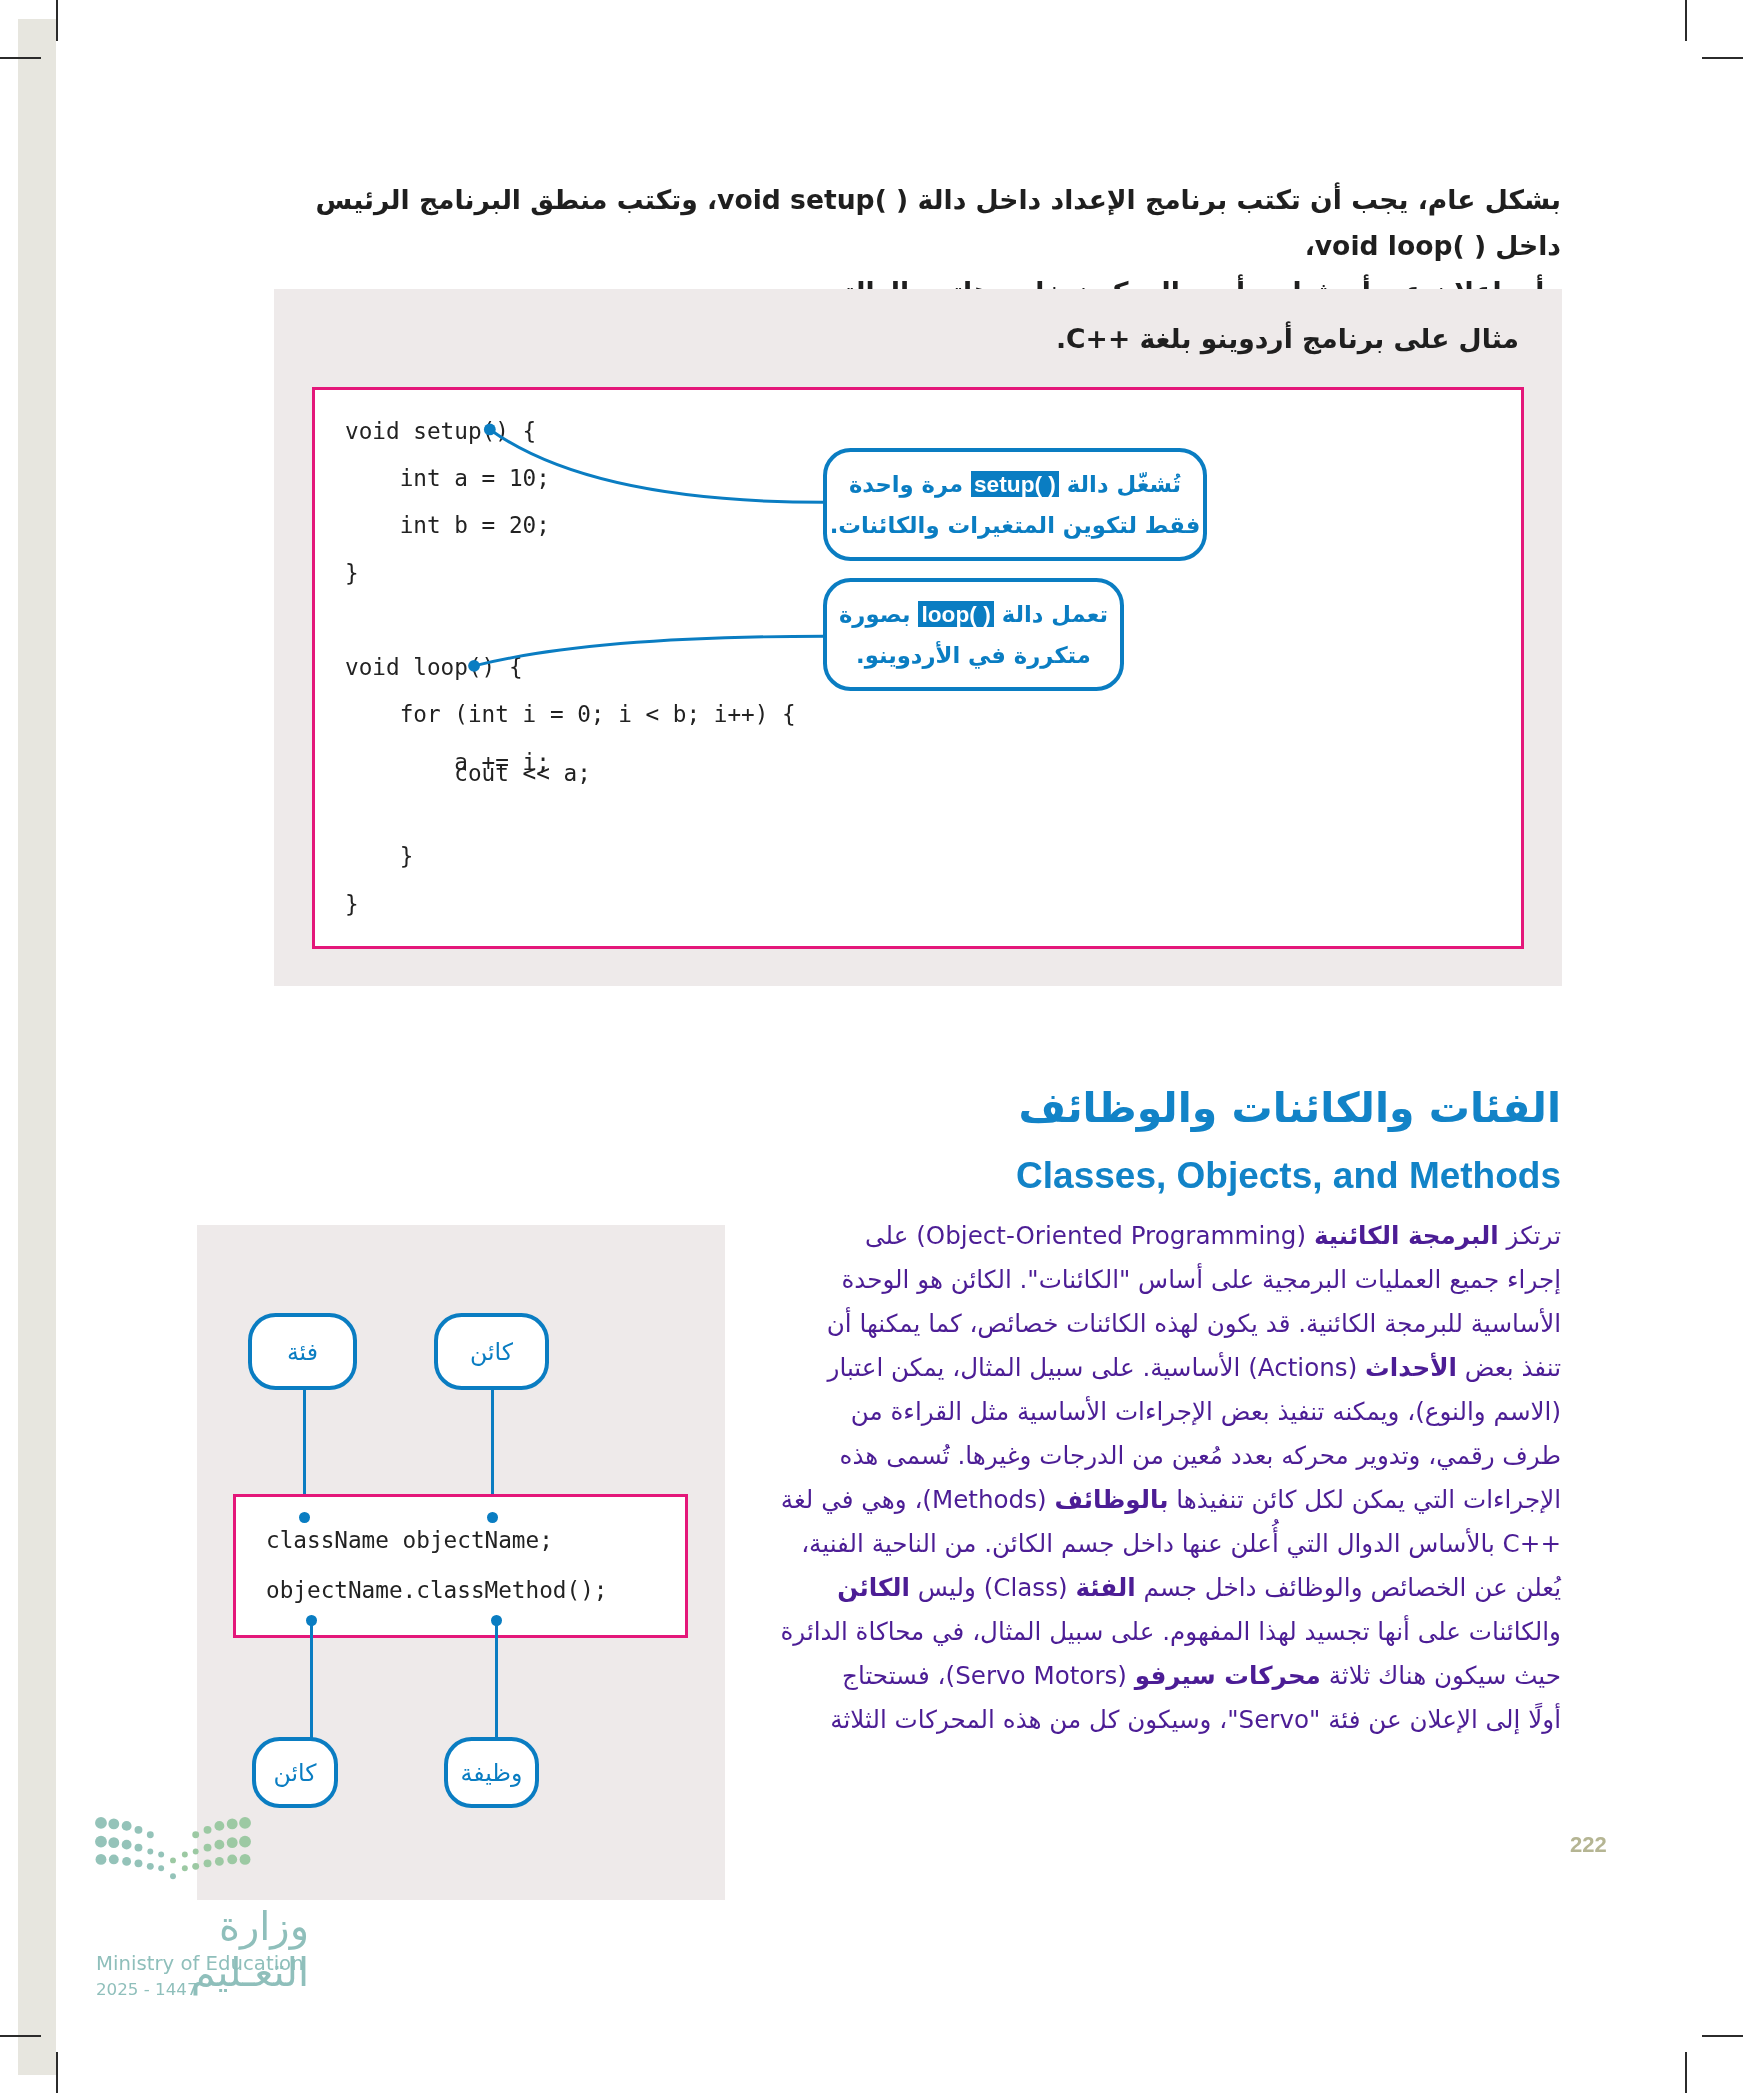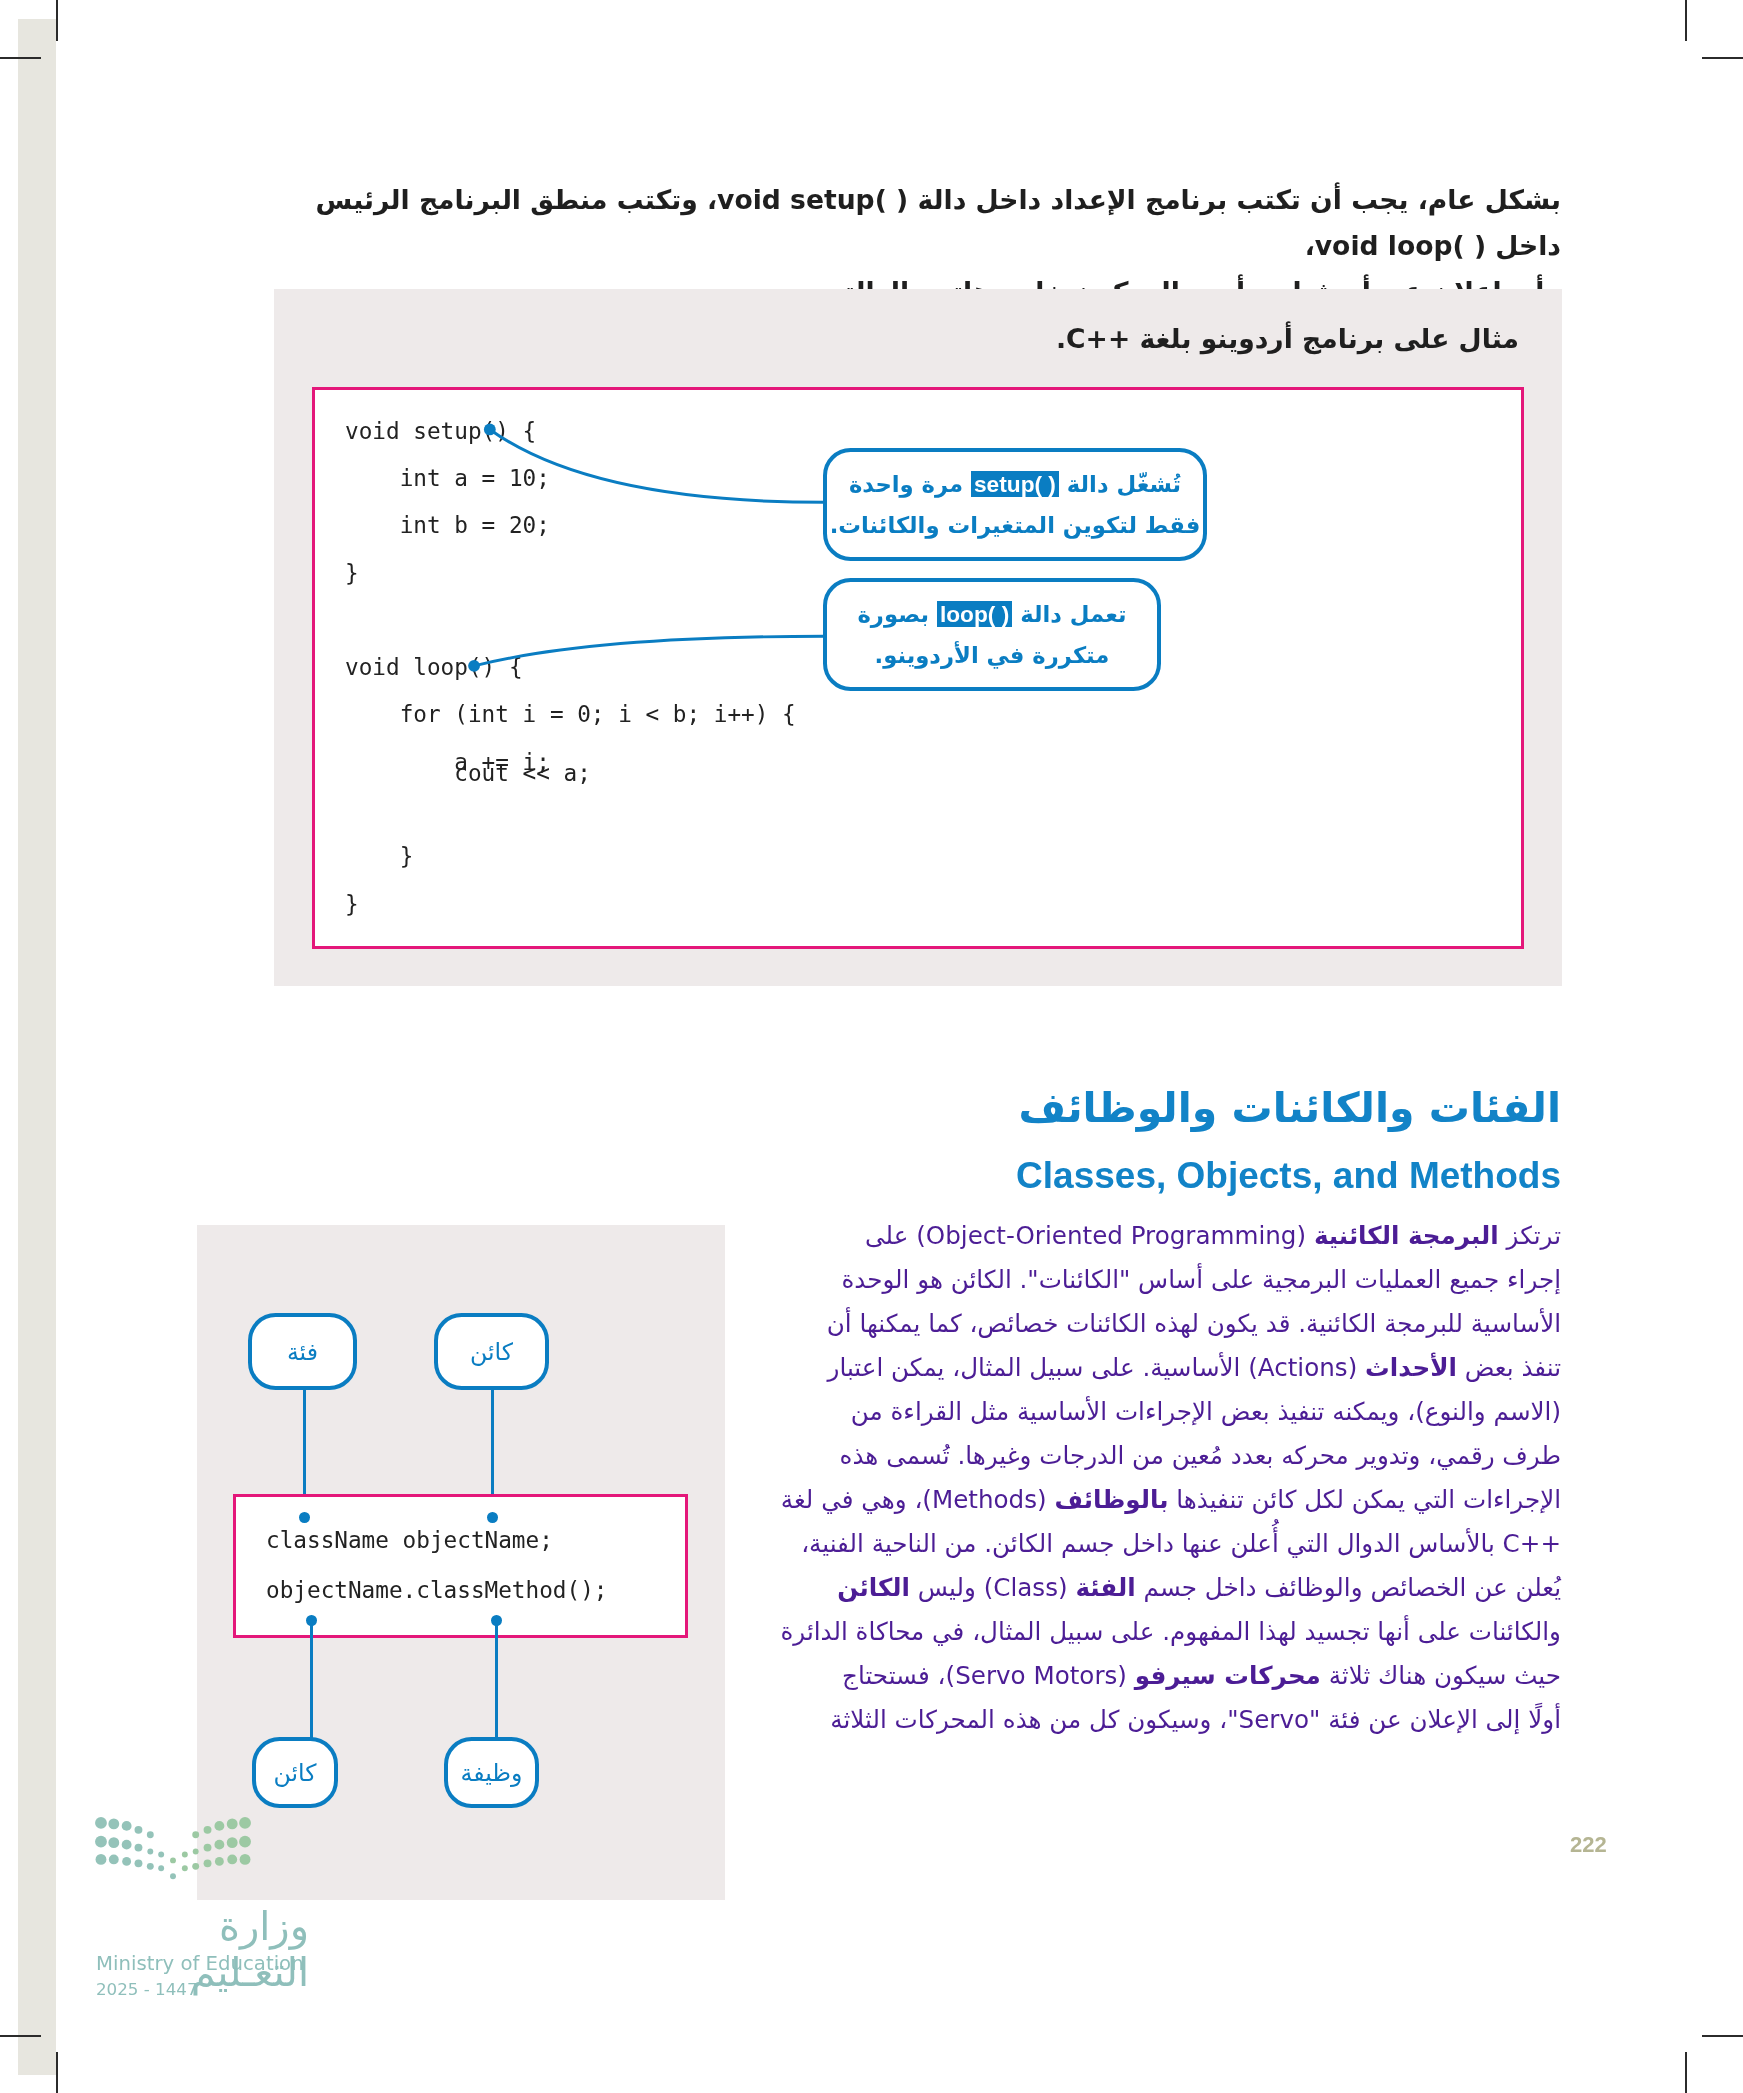--- a/index.html
+++ b/index.html
@@ -81,21 +81,21 @@
 
 <div class="abs callout" style="left:823px;top:448px;width:384px;height:113px">
   <div>
     <span>تُشغّل دالة</span>
     <span class="hl">setup( )</span>
     <span>مرة واحدة</span>
   </div>
   <div>فقط لتكوين المتغيرات والكائنات.</div>
 </div>
 
-<div class="abs callout" style="left:823px;top:578px;width:338px;height:113px">
+<div class="abs callout" style="left:823px;top:578px;width:301px;height:113px">
   <div>
     <span>تعمل دالة</span>
     <span class="hl">loop( )</span>
     <span>بصورة</span>
   </div>
   <div>متكررة في الأردوينو.</div>
 </div>
 
 <div class="abs ar h-ar">الفئات والكائنات والوظائف</div>
 <div class="abs h-en">Classes, Objects, and Methods</div>

